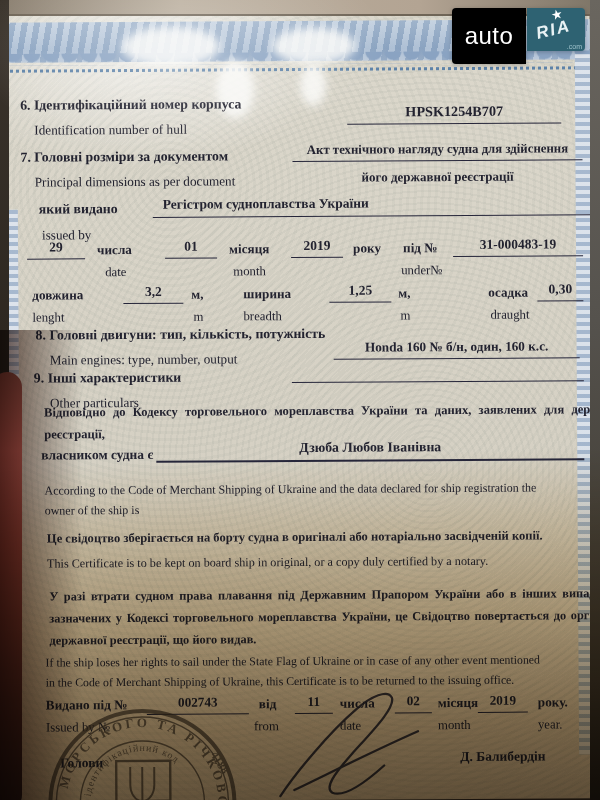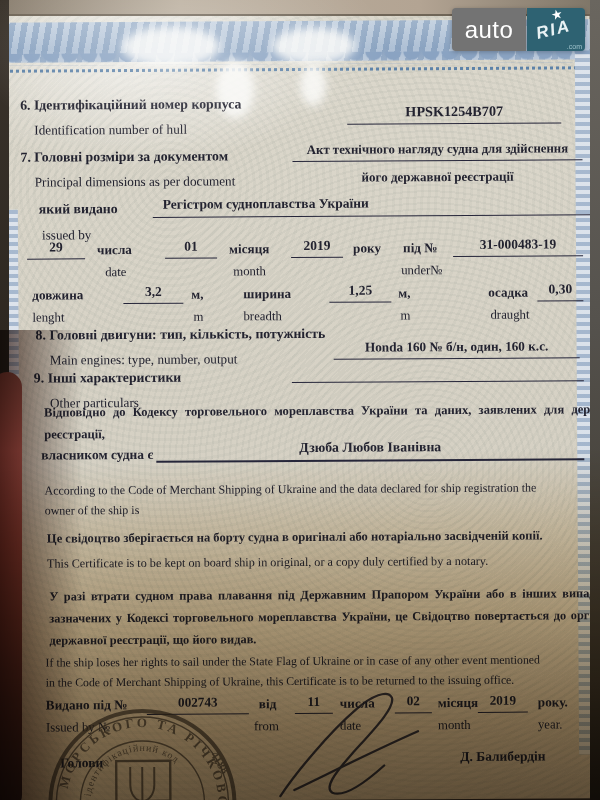--- a/index.html
+++ b/index.html
@@ -35,21 +35,21 @@
   .ul{border-bottom:1.7px solid #26263a;text-align:center;}
   
   .ov-bottom{position:absolute;inset:0;z-index:50;pointer-events:none;mix-blend-mode:multiply;
     background:linear-gradient(178deg, rgba(255,255,255,0) 57%, rgba(189,161,110,0.38) 67%, rgba(166,137,88,0.62) 77%, rgba(123,98,62,0.8) 90%, rgba(95,76,50,0.88) 100%);}
   .ov-left{position:absolute;left:0;top:330px;width:110px;height:470px;z-index:51;pointer-events:none;mix-blend-mode:multiply;
     background:linear-gradient(to right, rgba(64,37,27,0.75), rgba(64,37,27,0) 75%);}
   .ov-sheen{position:absolute;inset:0;z-index:52;pointer-events:none;
     background:radial-gradient(ellipse 300px 150px at 30% 6%, rgba(255,255,255,0.28), rgba(255,255,255,0) 70%);}
   
   .wm{position:absolute;left:452px;top:8px;display:flex;z-index:100;filter:drop-shadow(0 1px 2px rgba(0,0,0,0.25));}
-  .wm-auto{width:74px;height:43px;background:#737373;border-radius:4px 0 0 4px;display:flex;align-items:center;justify-content:center;
+  .wm-auto{width:74px;height:56px;background:#000000;border-radius:4px 0 0 4px;display:flex;align-items:center;justify-content:center;
     font-family:"Liberation Sans",sans-serif;color:#fff;font-size:24px;letter-spacing:0.5px;}
   .wm-ria{position:relative;width:58px;height:43px;background:#2e6272;border-radius:0 4px 4px 0;margin-left:1px;overflow:hidden;}
   .wm-ria .ria-txt{position:absolute;left:9px;top:12px;transform:rotate(-14deg);font-family:"Liberation Sans",sans-serif;font-weight:700;font-style:italic;color:#e9f2f4;font-size:17px;letter-spacing:2px;}
   .wm-ria .star{position:absolute;left:24px;top:-1px;transform:rotate(-14deg);color:#fff;font-size:13px;}
   .wm-ria .com{position:absolute;right:3px;bottom:1px;font-family:"Liberation Sans",sans-serif;font-size:7px;color:#9fc3cc;}
   svg text{font-family:"Liberation Serif",serif;}
 </style>
 </head>
 <body>
 

